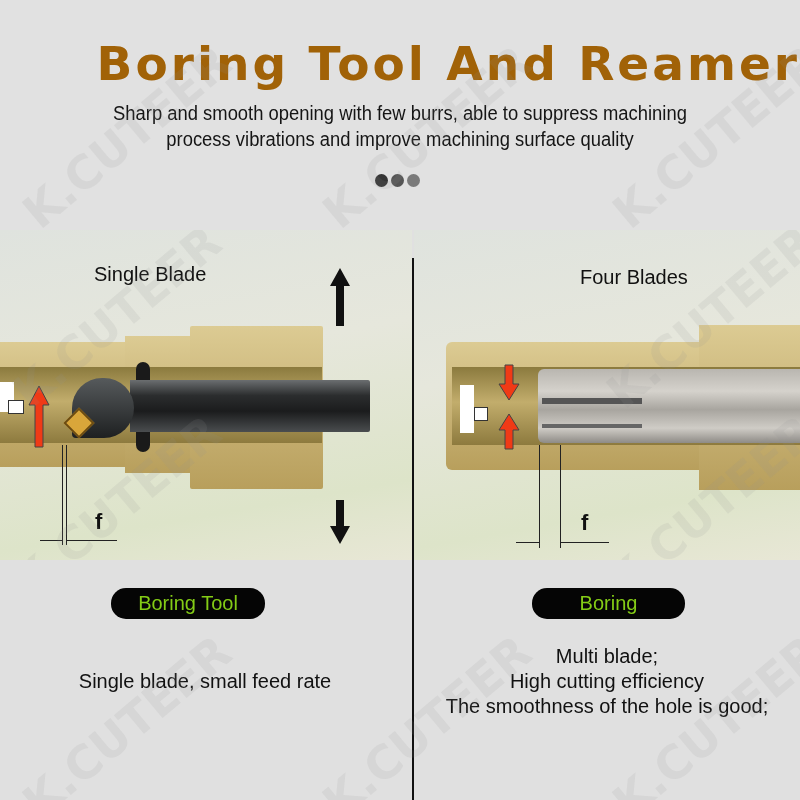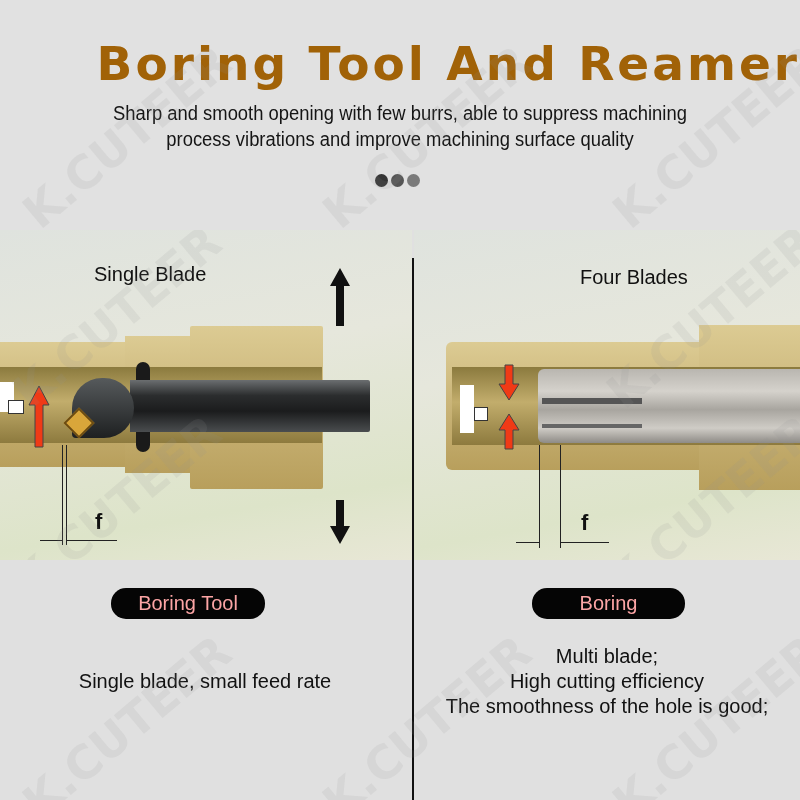--- a/index.html
+++ b/index.html
@@ -18,21 +18,21 @@
   .panel.left { left:0; width:412px; }
   .panel.right { left:414px; width:386px; }
   .divider { position:absolute; left:412px; top:258px; width:2px; height:542px; background:#111; }
   .plabel { position:absolute; font-size:20px; color:#111; }
   .brass { position:absolute; background:linear-gradient(180deg,#dccb93 0%,#cbb67a 45%,#b89f5c 100%); }
   .bore { position:absolute; background:linear-gradient(180deg,#8b7a3e 0%,#c2ad6c 45%,#8d7a3e 100%); }
   .shaft { position:absolute; background:linear-gradient(180deg,#6b6e70 0%,#2b2d2e 30%,#1b1c1d 60%,#4a4d4f 100%); border-radius:0 2px 2px 0; }
   .reamer { position:absolute; background:linear-gradient(180deg,#b9b6b0 0%,#d5d2cc 30%,#a8a59f 55%,#cfccc6 80%,#8e8b86 100%); }
   .fline { position:absolute; background:#222; }
   .f { position:absolute; font-weight:bold; font-size:22px; color:#111; }
-  .pill { position:absolute; top:588px; height:31px; border-radius:15px; background:#050505; color:#fca5a5;
+  .pill { position:absolute; top:588px; height:31px; border-radius:15px; background:#050505; color:#84cc16;
     font-size:20px; text-align:center; line-height:31px; }
   .desc { position:absolute; text-align:center; font-size:20px; line-height:25px; color:#111; }
   .wm { position:absolute; font-family:"DejaVu Sans", sans-serif; font-weight:bold; font-size:46px;
     color:rgba(150,150,150,0.13); transform:rotate(-40deg); white-space:nowrap; pointer-events:none; }
 </style>
 </head>
 <body>
 
 <div class="top">
   <div class="title">Boring Tool And Reamer</div>

